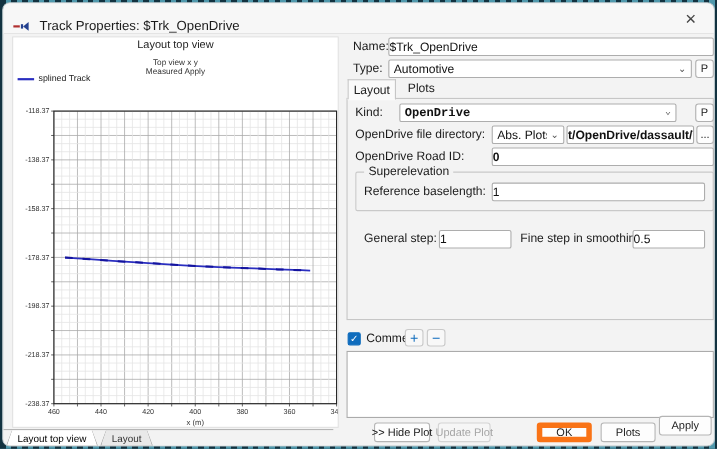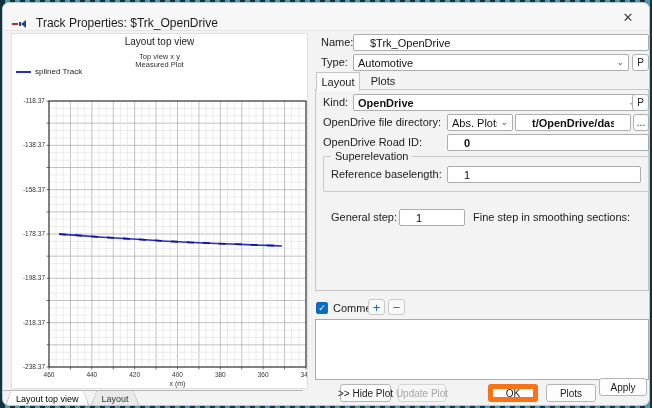--- a/index.html
+++ b/index.html
@@ -30,21 +30,21 @@
     border-top:1px solid #b5b5b5;padding-left:2px;background:#f3f3f3;}
   .stab-outer{height:16px;clip-path:polygon(6px 0,calc(100% - 6px) 0,100% 100%,0 100%);
     background:#9a9a9a;display:flex;margin-right:1px;}
   .stab-inner{margin:0 1px 1px 1px;flex:1;clip-path:polygon(5px 0,calc(100% - 5px) 0,100% 100%,0 100%);
     background:#e9e9e9;display:flex;align-items:center;justify-content:center;
     font-size:9px;color:#333;padding:0 10px;white-space:nowrap;}
   .stab-outer.sel .stab-inner{background:#ffffff;color:#000;}
   
   .flabel{position:absolute;font-size:11px;color:#1b1b1b;line-height:17px;white-space:nowrap;}
   .tinput{position:absolute;height:17px;border:1px solid #adadad;border-radius:2px;background:#fff;
-    font-family:"Liberation Sans",sans-serif;font-size:11px;color:#111;padding:0 16px;outline:none;}
+    font-family:"Liberation Sans",sans-serif;font-size:11px;color:#111;padding:0 0;outline:none;}
   .tinput.bold{font-weight:bold;}
   .dropdown{position:absolute;height:17px;border:1px solid #adadad;border-radius:2px;background:#fff;
     font-size:11px;color:#111;display:flex;align-items:center;padding:0 4px;}
   .dropdown .dd-label{flex:1;white-space:nowrap;overflow:hidden;}
   .dropdown.bold .dd-label{font-weight:bold;}
   .chev{font-size:9px;color:#555;margin-left:3px;transform:translateY(-1px);}
   .pbtn{position:absolute;width:17px;height:17px;border:1px solid #b0b0b0;border-radius:3px;
     background:#fdfdfd;font-size:10px;color:#222;display:flex;align-items:center;justify-content:center;}
   .browse-btn{position:absolute;width:16px;height:17px;border:1px solid #b0b0b0;border-radius:3px;
     background:#fdfdfd;font-size:10px;color:#222;display:flex;align-items:center;justify-content:center;}
@@ -83,21 +83,21 @@
         <rect x="7" y="4" width="2" height="4" fill="#24418f"></rect>
         <polygon points="9,6 14,2 14,10" fill="#24418f"></polygon>
       </svg>
       <span class="title">Track Properties: $Trk_OpenDrive</span>
       <div id="close-btn">✕</div>
     </div>
 
     <div id="plot-panel">
       <div class="plot-title">Layout top view</div>
       <div class="plot-sub1">Top view x y</div>
-      <div class="plot-sub2">Measured Plot</div>
+      <div class="plot-sub2">Measured Apply</div>
       <div class="legend">
         <span class="legend-line"></span>
         <span class="legend-label">splined Track</span>
       </div>
       <svg id="plot-svg" width="295" height="354" viewBox="0 0 295 354">
           <line x1="37" y1="67" x2="37" y2="333" stroke="#a8a8a8" stroke-width="0.7"></line>
           <line x1="37" y1="67" x2="294" y2="67" stroke="#a8a8a8" stroke-width="0.7"></line>
           <line x1="37" y1="333" x2="37" y2="335.5" stroke="#333" stroke-width="0.7"></line>
           <line x1="34.5" y1="67" x2="37" y2="67" stroke="#333" stroke-width="0.7"></line>
           <line x1="44.138888888888886" y1="67" x2="44.138888888888886" y2="333" stroke="#e4e4e4" stroke-width="0.7"></line>
@@ -234,21 +234,21 @@
       <span class="dd-label">Automotive</span>
       <span class="chev">⌄</span>
     </div>
     <div class="pbtn" style="left:629px;top:51px;">P</div>
 
     <div id="rtab-panel"></div>
     <div class="rtab sel" style="left:313px;width:44px;">Layout</div>
     <div class="rtab" style="left:358px;width:44px;">Plots</div>
 
     <span class="flabel" style="left:320px;top:91px;z-index:2;">Kind:</span>
-    <div class="dropdown bold" style="left:350px;top:91px;width:288px;z-index:2;">
+    <div class="dropdown bold" style="left:360px;top:91px;width:252px;z-index:2;font-family:Liberation Mono, monospace;">
       <span class="dd-label">OpenDrive</span>
       <span class="chev">⌄</span>
     </div>
     <div class="pbtn" style="left:629px;top:91px;z-index:2;">P</div>
 
     <span class="flabel" style="left:320px;top:111px;z-index:2;">OpenDrive file directory:</span>
     <div class="dropdown" style="left:444px;top:111px;width:66px;z-index:2;">
       <span class="dd-label">Abs. Plots</span>
       <span class="chev">⌄</span>
     </div>
@@ -260,20 +260,21 @@
 
     <div class="groupbox" style="left:320px;top:153px;width:326px;height:36px;z-index:2;">
       <span class="gtitle">Superelevation</span>
     </div>
     <span class="flabel" style="left:328px;top:163px;z-index:2;">Reference baselength:</span>
     <input class="tinput" style="left: 444px; top: 163px; width: 194px; z-index: 2;" value="1">
 
     <span class="flabel" style="left:328px;top:206px;z-index:2;">General step:</span>
     <input class="tinput" style="left: 396px; top: 206px; width: 66px; z-index: 2;" value="1">
     <span class="flabel" style="left:470px;top:206px;z-index:2;">Fine step in smoothing sections:</span>
+    <input class="tinput" style="left: 572px; top: 206px; width: 66px; z-index: 2;" value="0.5">
 
     <div class="checkbox" style="left:313px;top:299px;">✓</div>
     <span class="flabel" style="left:330px;top:297px;">Comment</span>
     <div class="pm-btn" style="left:365px;top:296px;">+</div>
     <div class="pm-btn" style="left:385px;top:296px;">−</div>
 
     <textarea id="comment-area" style=""></textarea>
 
     <div class="btn" style="left:313px;top:381px;width:51px;margin-left:24px;">&gt;&gt; Hide Plot</div>
     <div class="btn disabled" style="left:368px;top:381px;width:48px;">Update Plot</div>

